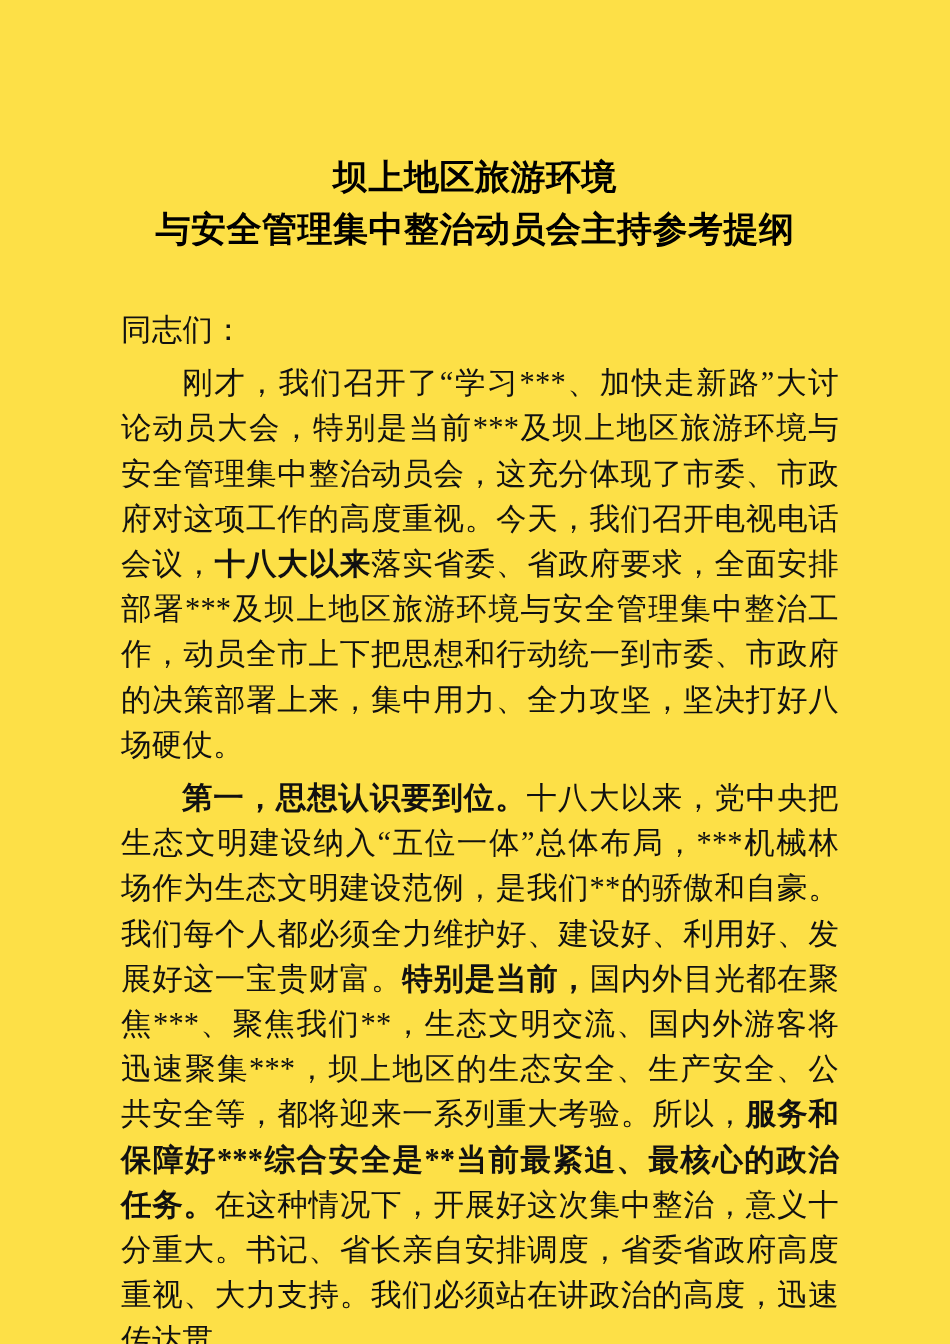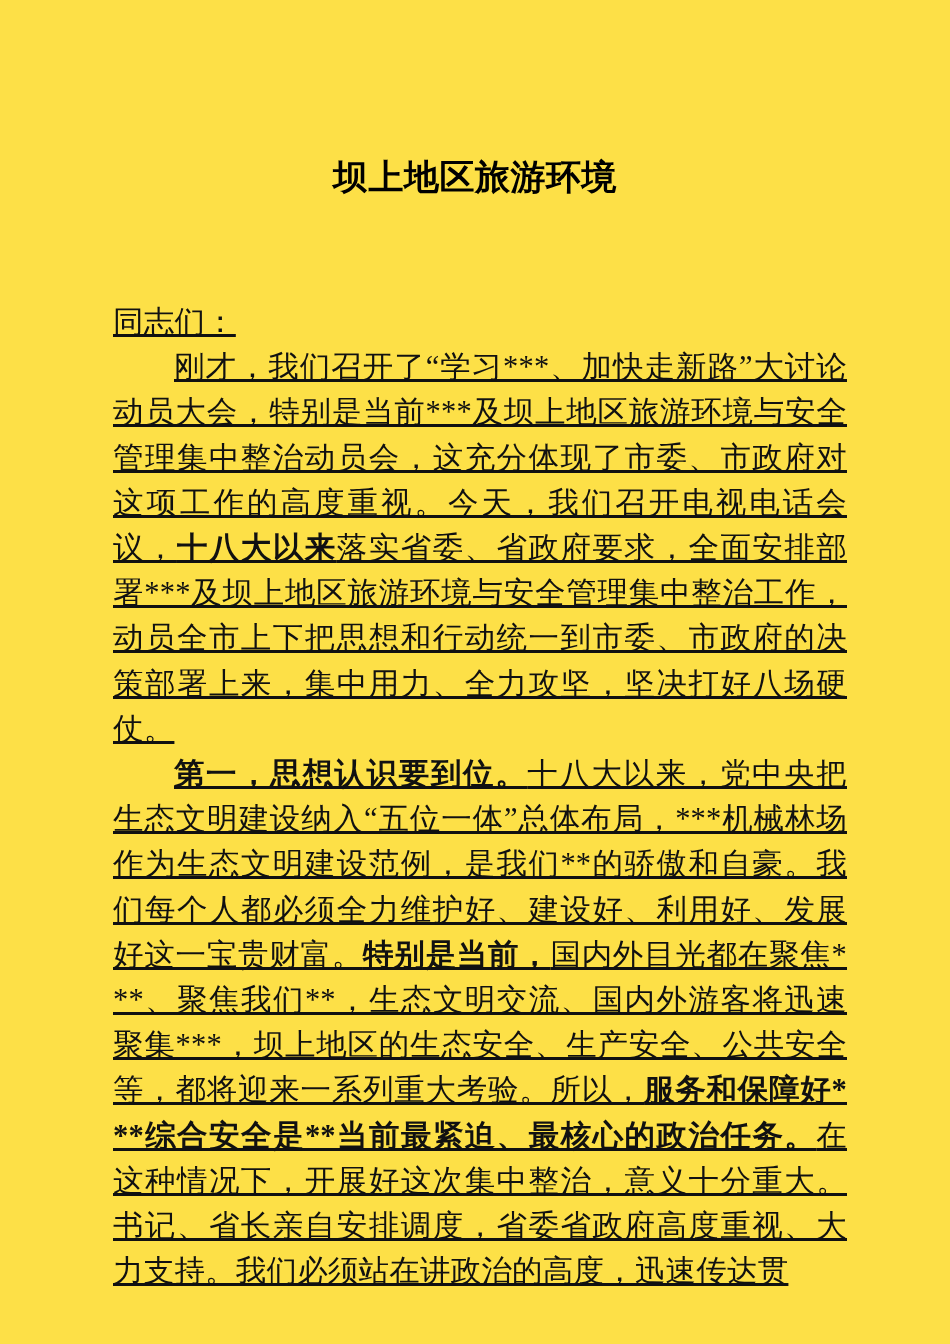--- a/index.html
+++ b/index.html
@@ -44,26 +44,25 @@
     font-family: "Liberation Serif", "DejaVu Serif", serif;
     font-size: 30.5px;
     line-height: 45.2px;
     color: #111111;
     text-align: justify;
     text-justify: inter-character;
     letter-spacing: 0.2px;
   }
 
   .para {
-    margin: 0;
+    margin: 8px;
     text-align: justify;
     text-justify: inter-character;
     text-align-last: left;
     word-break: break-all;
-    text-decoration: underline;
   }
 
   .para.indent {
     text-indent: 61px;
   }
 
   .para.salutation {
     text-indent: 0;
   }
 
@@ -72,20 +71,21 @@
     font-weight: bold;
   }
 </style>
 </head>
 <body>
 
 <div class="page">
 
   <div class="doc-title">
     <span class="title-line">坝上地区旅游环境</span>
+    <span class="title-line">与安全管理集中整治动员会主持参考提纲</span>
   </div>
 
   <div class="body-block">
       <p class="para salutation"><span>同志们：</span></p>
       <p class="para indent"><span>刚才，我们召开了“学习***、加快走新路”大讨论动员大会，特别是当前***及坝上地区旅游环境与安全管理集中整治动员会，这充分体现了市委、市政府对这项工作的高度重视。今天，我们召开电视电话会议，</span><strong>十八大以来</strong><span>落实省委、省政府要求，全面安排部署***及坝上地区旅游环境与安全管理集中整治工作，动员全市上下把思想和行动统一到市委、市政府的决策部署上来，集中用力、全力攻坚，坚决打好八场硬仗。</span></p>
       <p class="para indent"><strong>第一，思想认识要到位。</strong><span>十八大以来，党中央把生态文明建设纳入“五位一体”总体布局，***机械林场作为生态文明建设范例，是我们**的骄傲和自豪。我们每个人都必须全力维护好、建设好、利用好、发展好这一宝贵财富。</span><strong>特别是当前，</strong><span>国内外目光都在聚焦***、聚焦我们**，生态文明交流、国内外游客将迅速聚集***，坝上地区的生态安全、生产安全、公共安全等，都将迎来一系列重大考验。所以，</span><strong>服务和保障好***综合安全是**当前最紧迫、最核心的政治任务。</strong><span>在这种情况下，开展好这次集中整治，意义十分重大。书记、省长亲自安排调度，省委省政府高度重视、大力支持。我们必须站在讲政治的高度，迅速传达贯</span></p>
     </div>
 
 </div>
 

